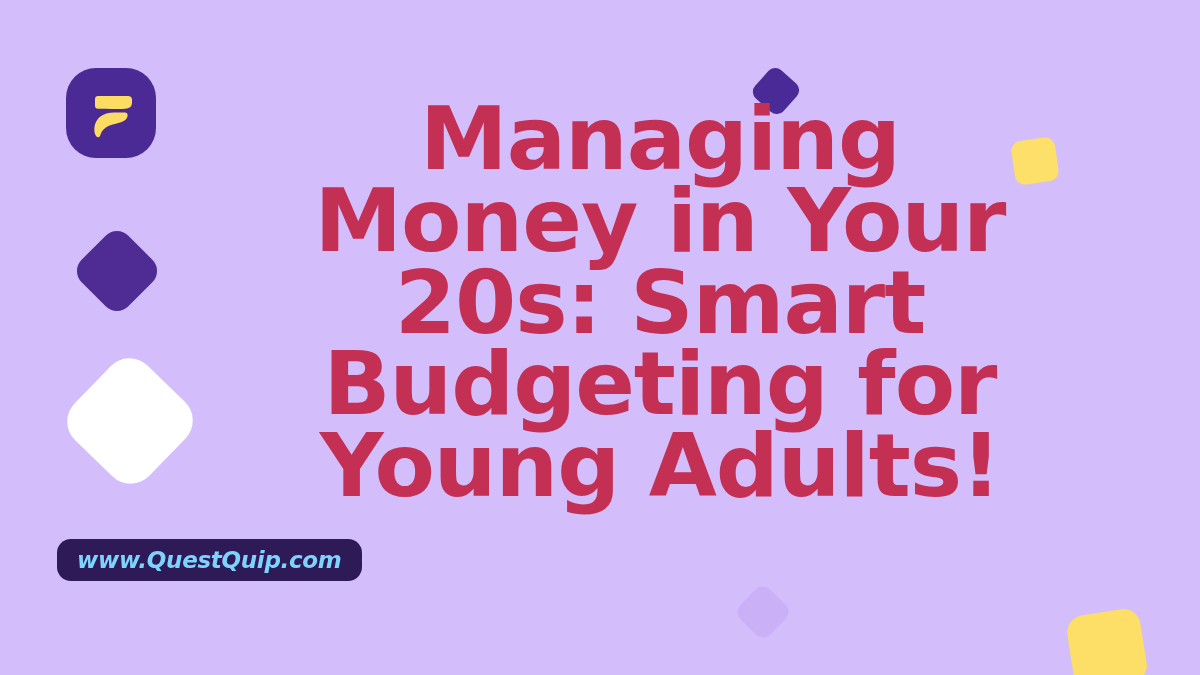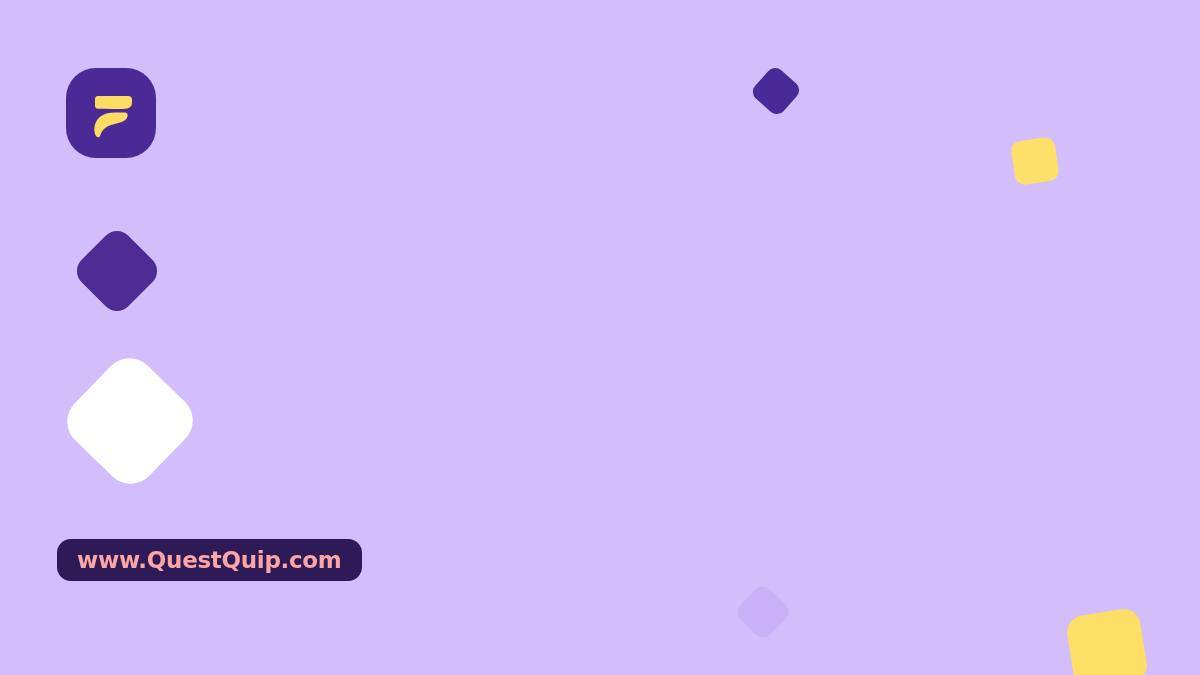--- a/index.html
+++ b/index.html
@@ -126,26 +126,27 @@
     top: 539px;
     height: 42px;
     padding: 0 20px;
     background: #2e1a56;
     border-radius: 14px;
     display: flex;
     align-items: center;
     justify-content: center;
   }
   #url-badge .url-text {
-    color: #fca5a5;
+    color: #7dd3fc;
     font-family: "DejaVu Sans", sans-serif;
     font-weight: bold;
     font-size: 23px;
     letter-spacing: -0.3px;
     white-space: nowrap;
+    font-style: italic;
   }
 </style>
 </head>
 <body>
 
 <div id="canvas">
 
   <div class="shape square-yellow-small"></div>
   <div class="shape diamond-dark-small"></div>
   <div class="shape diamond-dark-big"></div>
@@ -161,18 +162,23 @@
                  C12 10.3 13.2 9 15 9 Z" fill="#fcdc63"></path>
         <path d="M42 25.5 C43.6 25.5 44.6 26.6 44.6 28.2 C44.6 31.5 41.6 34.2 37 35.6
                  C31 37.4 26 38.2 22.5 40.8 C19.6 43 18 45.6 17.2 48.6
                  C16.8 50 15.6 50.6 14.4 50 C13 49.3 12 47.6 11.6 45.4
                  C10.6 39.5 12.6 33.6 17 29.8 C20.6 26.7 25.6 25.4 31.5 25.4
                  C34.8 25.4 38.6 25.5 42 25.5 Z" fill="#fcdc63"></path>
       </svg>
     </span>
   </div>
 
+  <div id="title">Managing
+Money in Your
+20s: Smart
+Budgeting for
+Young Adults!</div>
 
   <div id="url-badge">
     <span class="url-text">www.QuestQuip.com</span>
   </div>
 
 </div>
 
 </body></html>

